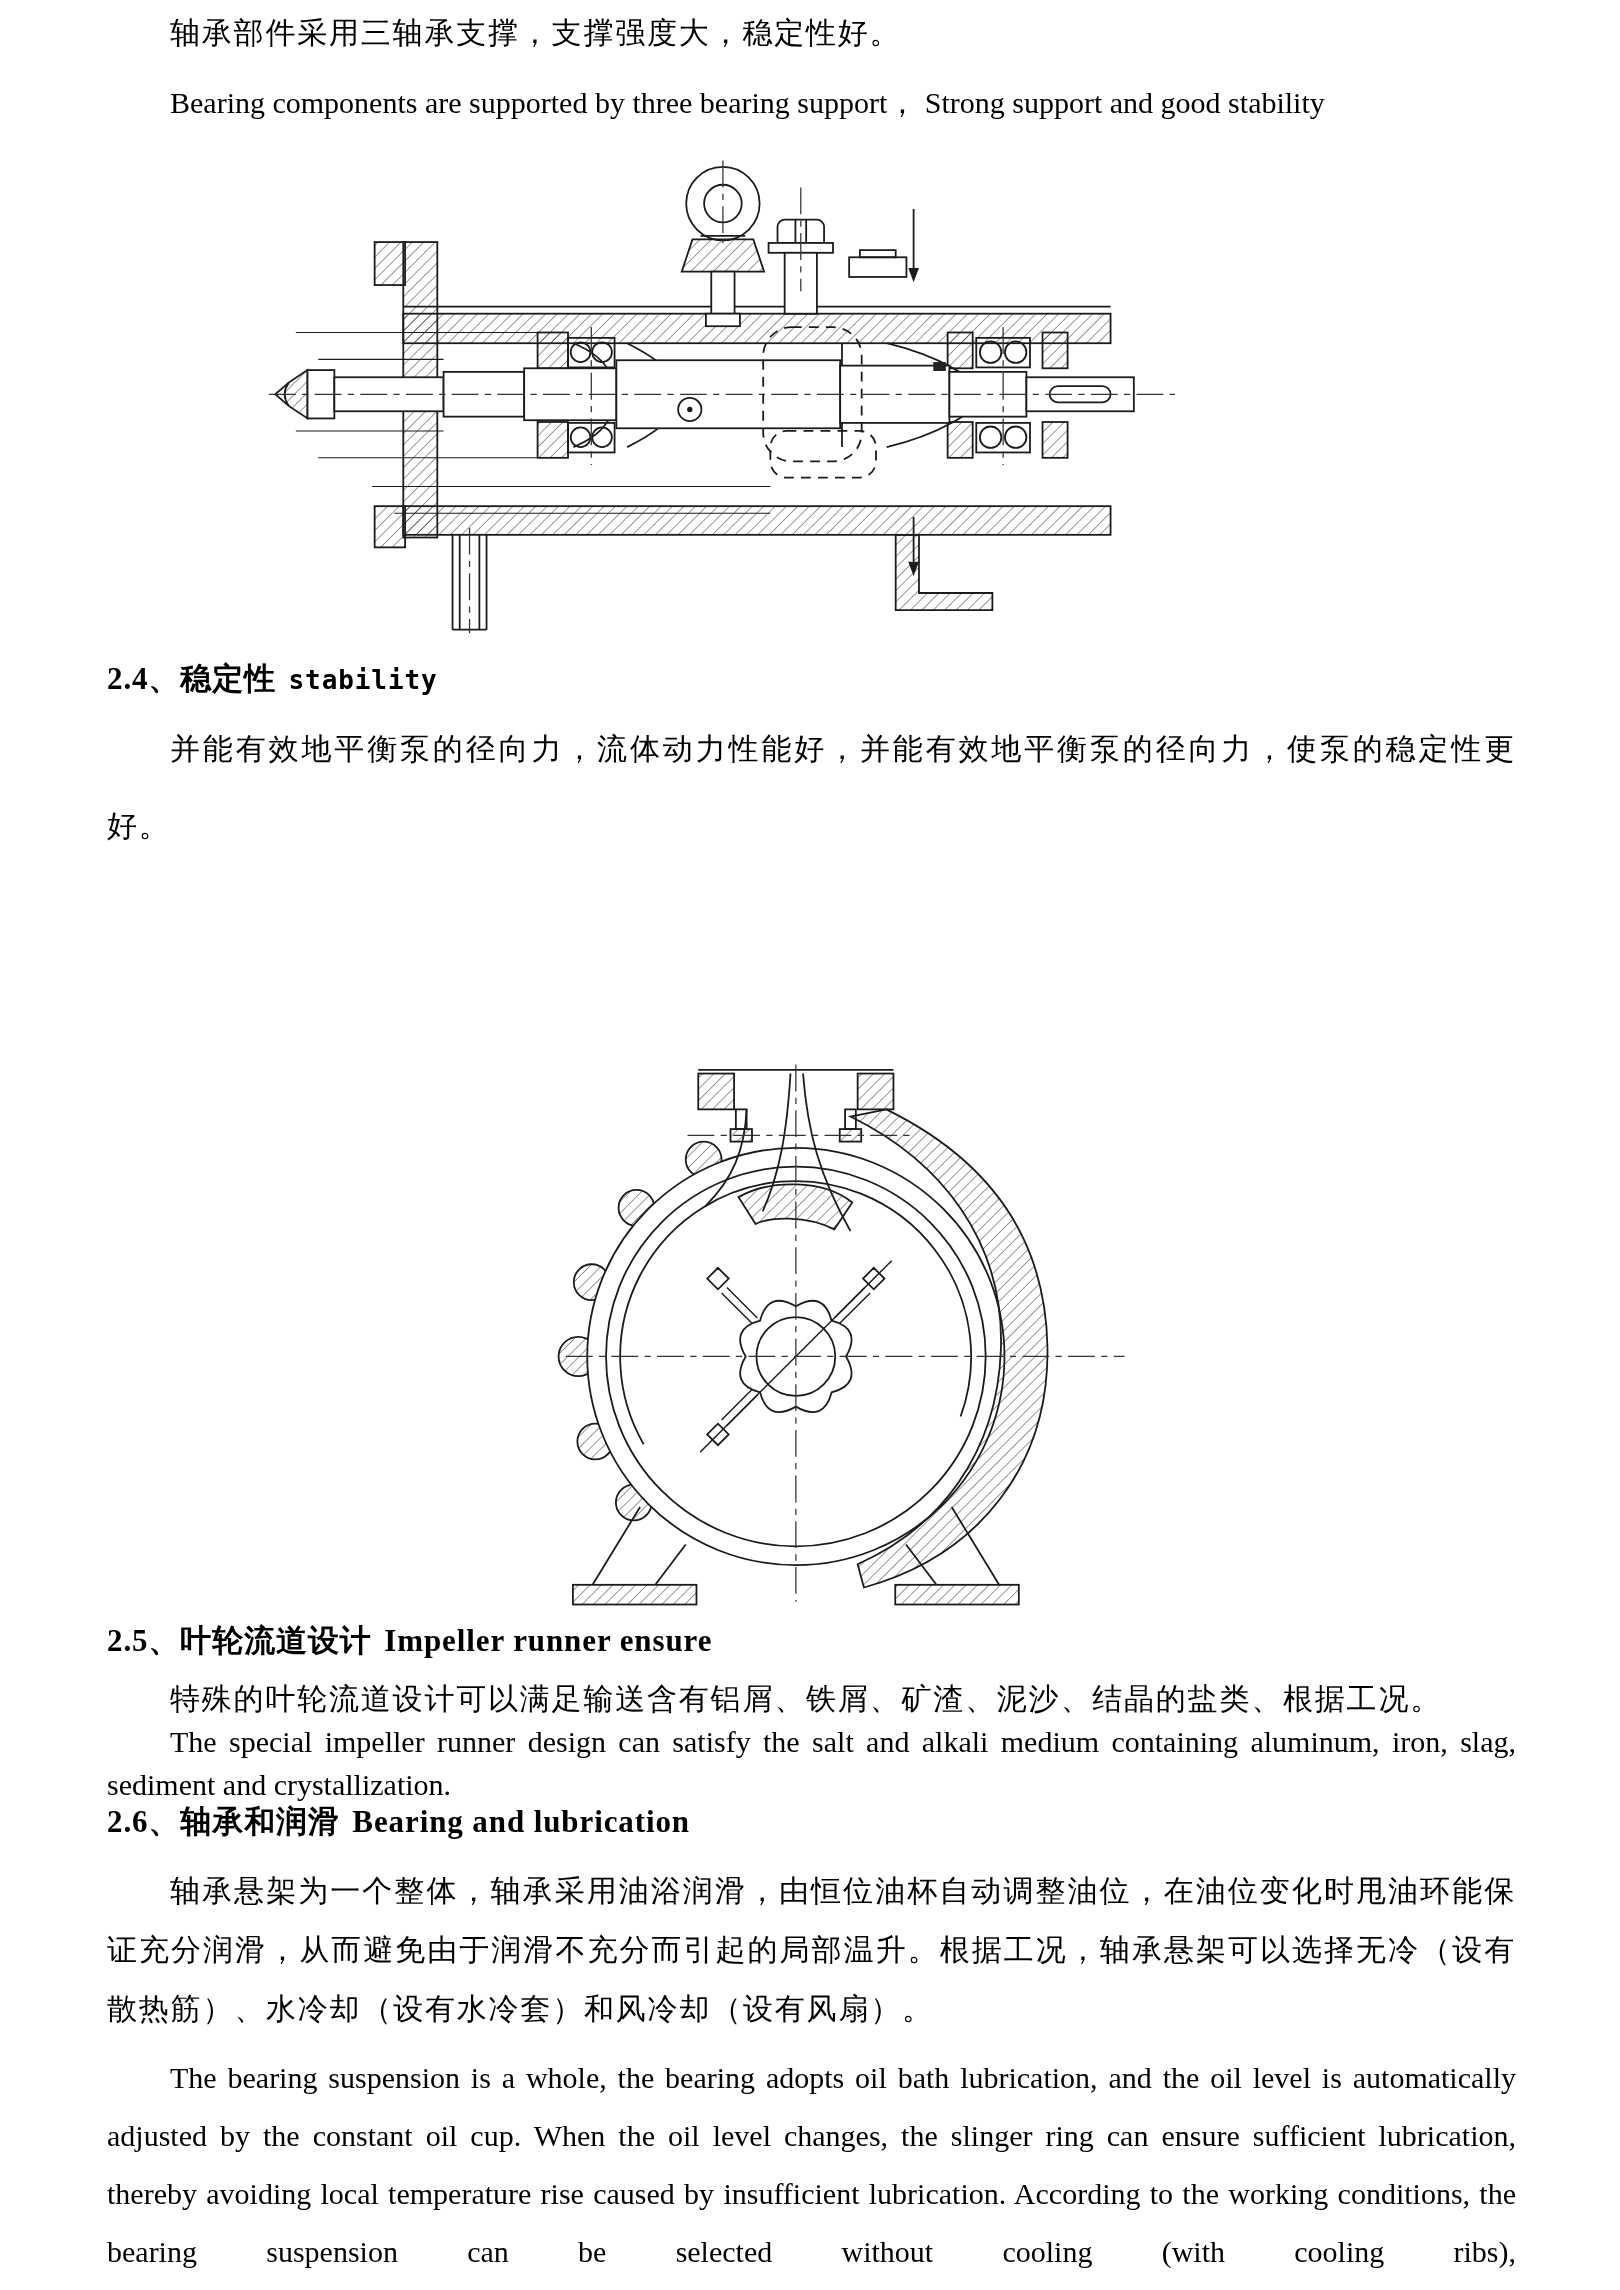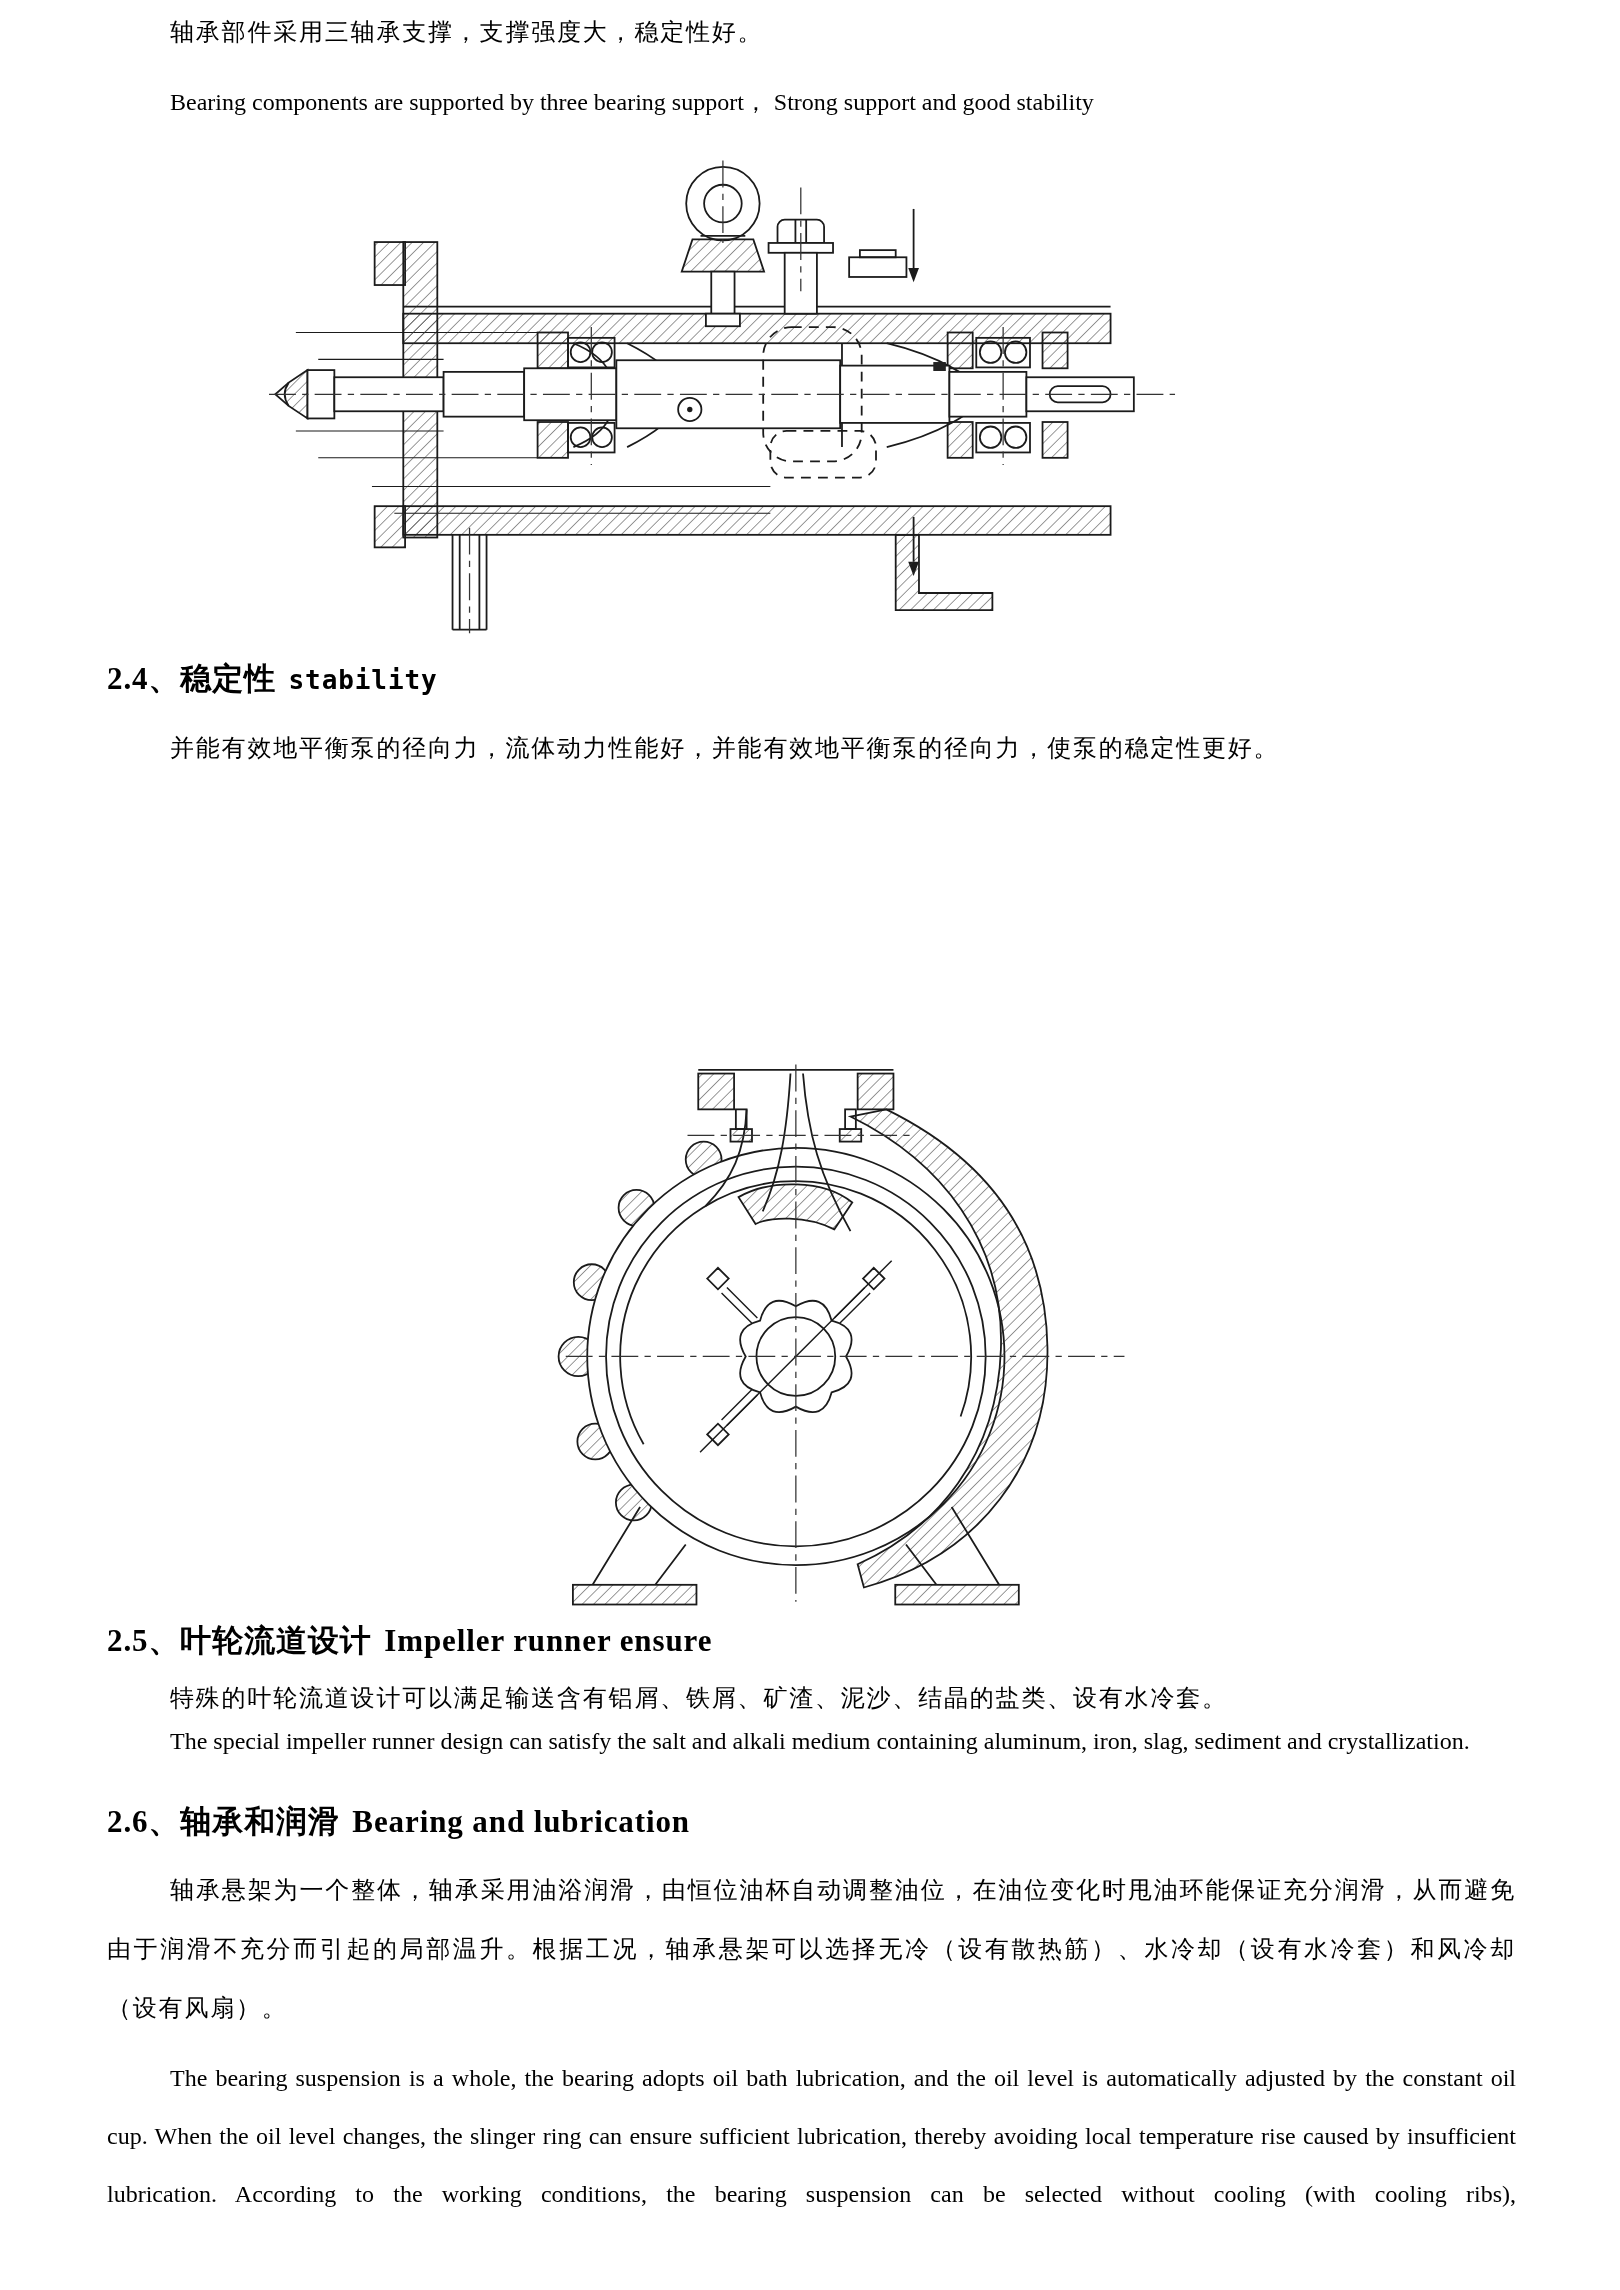--- a/index.html
+++ b/index.html
@@ -10,21 +10,21 @@
     background:#ffffff;
     font-family:"Liberation Serif","DejaVu Serif",serif;
     color:#000;
     overflow:hidden;
   }
   p,h2,figure{margin:0;padding:0;}
   .txt{
     position:absolute;
     left:107px;
     width:1409px;
-    font-size:24px;
+    font-size:30px;
     line-height:43px;
   }
   .indent{text-indent:63px;}
   .just{text-align:justify;}
   .justlast{text-align-last:justify;}
   .zh{letter-spacing:1.8px;}
   .hd{font-weight:bold;font-size:31px;line-height:39px;letter-spacing:0.9px;}
   .hd .lat{margin-left:12.5px;font-family:"Liberation Serif","DejaVu Serif",serif;}
   .hd .mono{margin-left:12.5px;font-family:"DejaVu Sans Mono",monospace;font-size:26px;}
   .fig{position:absolute;}
@@ -218,21 +218,21 @@
           <path d="M12,330H636"></path>
           <path d="M148,83H396"></path>
         </g>
       </g>
     </svg>
   </figure>
 
   <h2 class="txt hd" style="top:1621px">
     <span>2.5、叶轮流道设计</span><span class="lat">Impeller runner ensure</span>
   </h2>
-  <p class="txt indent zh" style="top:1677px;line-height:43px">特殊的叶轮流道设计可以满足输送含有铝屑、铁屑、矿渣、泥沙、结晶的盐类、设有水冷套。</p>
+  <p class="txt indent zh" style="top:1677px;line-height:43px">特殊的叶轮流道设计可以满足输送含有铝屑、铁屑、矿渣、泥沙、结晶的盐类、根据工况。</p>
   <p class="txt indent just" style="top:1720px;line-height:43px">The special impeller runner design can satisfy the salt and alkali medium containing aluminum, iron, slag, sediment and crystallization.</p>
 
   <h2 class="txt hd" style="top:1802px">
     <span>2.6、轴承和润滑</span><span class="lat">Bearing and lubrication</span>
   </h2>
   <p class="txt indent zh just" style="top:1861px;line-height:59px">轴承悬架为一个整体，轴承采用油浴润滑，由恒位油杯自动调整油位，在油位变化时甩油环能保证充分润滑，从而避免由于润滑不充分而引起的局部温升。根据工况，轴承悬架可以选择无冷（设有散热筋）、水冷却（设有水冷套）和风冷却（设有风扇）。</p>
   <p class="txt indent just justlast" style="top:2049px;line-height:58px">The bearing suspension is a whole, the bearing adopts oil bath lubrication, and the oil level is automatically adjusted by the constant oil cup. When the oil level changes, the slinger ring can ensure sufficient lubrication, thereby avoiding local temperature rise caused by insufficient lubrication. According to the working conditions, the bearing suspension can be selected without cooling (with cooling ribs),</p>
 
 </div>
 

